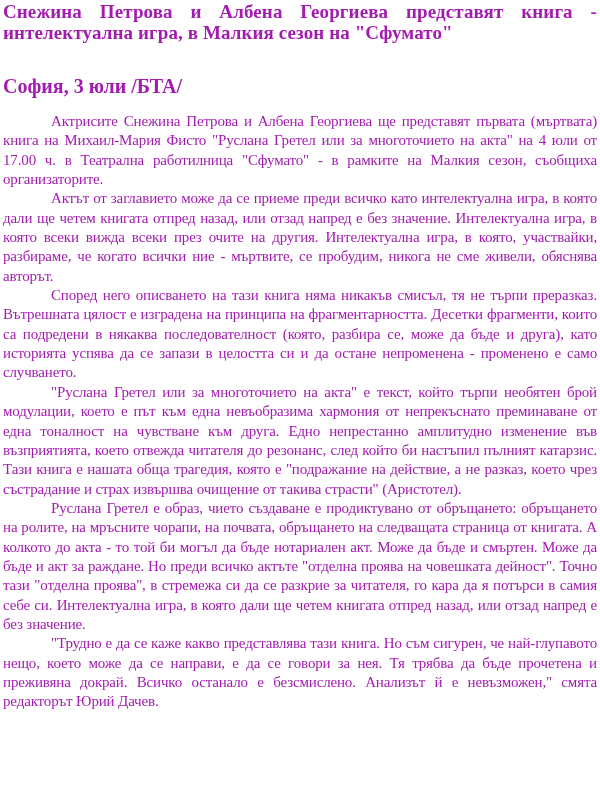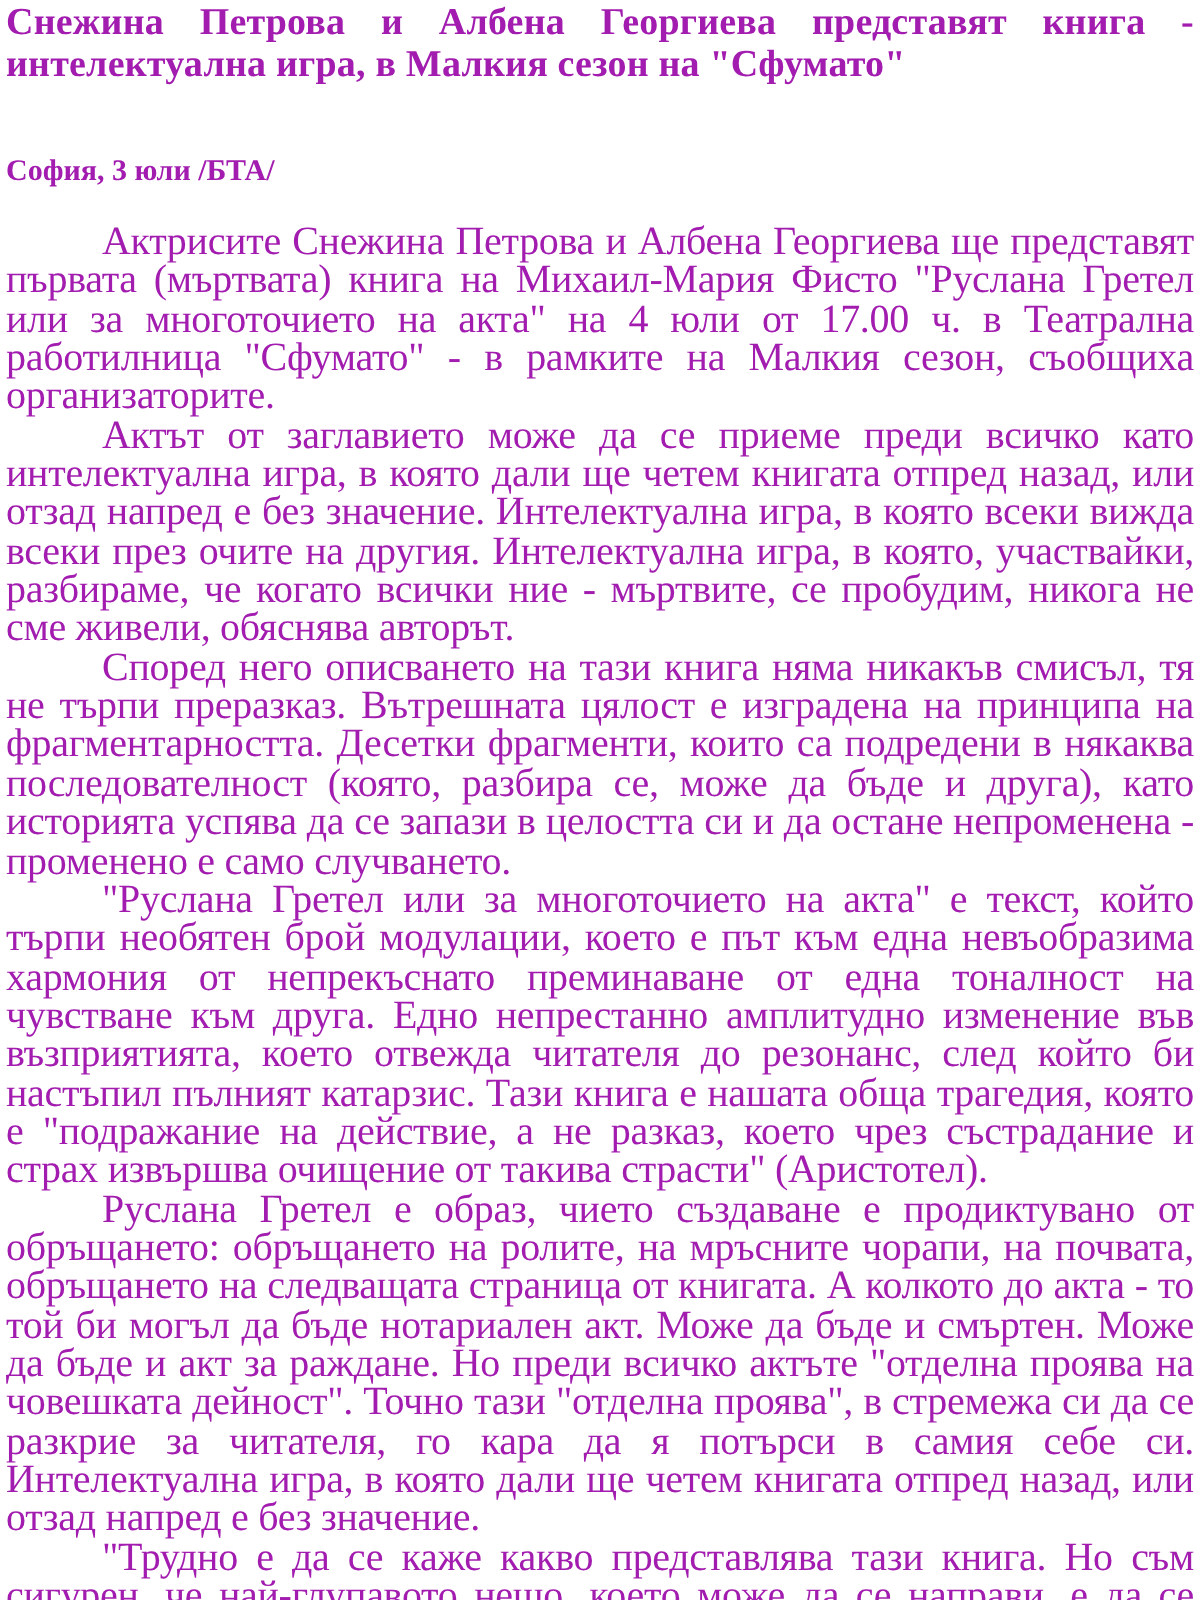--- a/index.html
+++ b/index.html
@@ -16,30 +16,30 @@
     padding-top: 1px;
     font-size: 19px;
     font-weight: bold;
     line-height: 21px;
     text-align: justify;
     text-align-last: left;
     letter-spacing: 0.1px;
   }
   .dateline {
     margin: 34px 0 0 0;
-    font-size: 15px;
+    font-size: 20px;
     font-weight: bold;
     line-height: 18px;
   }
   .body {
     margin-top: 17px;
   }
   .para {
     margin: 0;
-    font-size: 20px;
+    font-size: 15px;
     line-height: 19.35px;
     text-align: justify;
     text-indent: 48px;
     letter-spacing: -0.15px;
   }
 </style>
 </head>
 <body>
 
 <div class="page">

